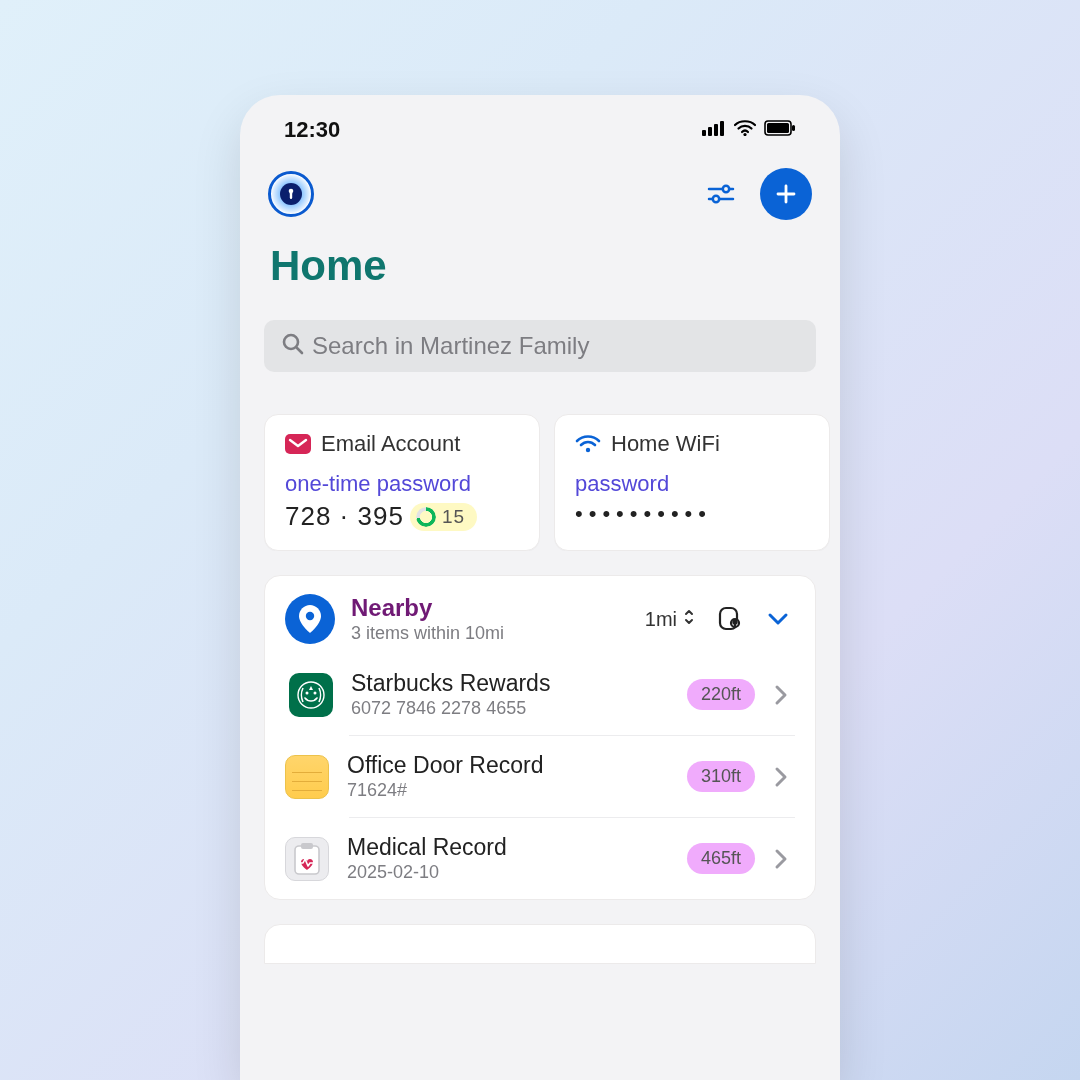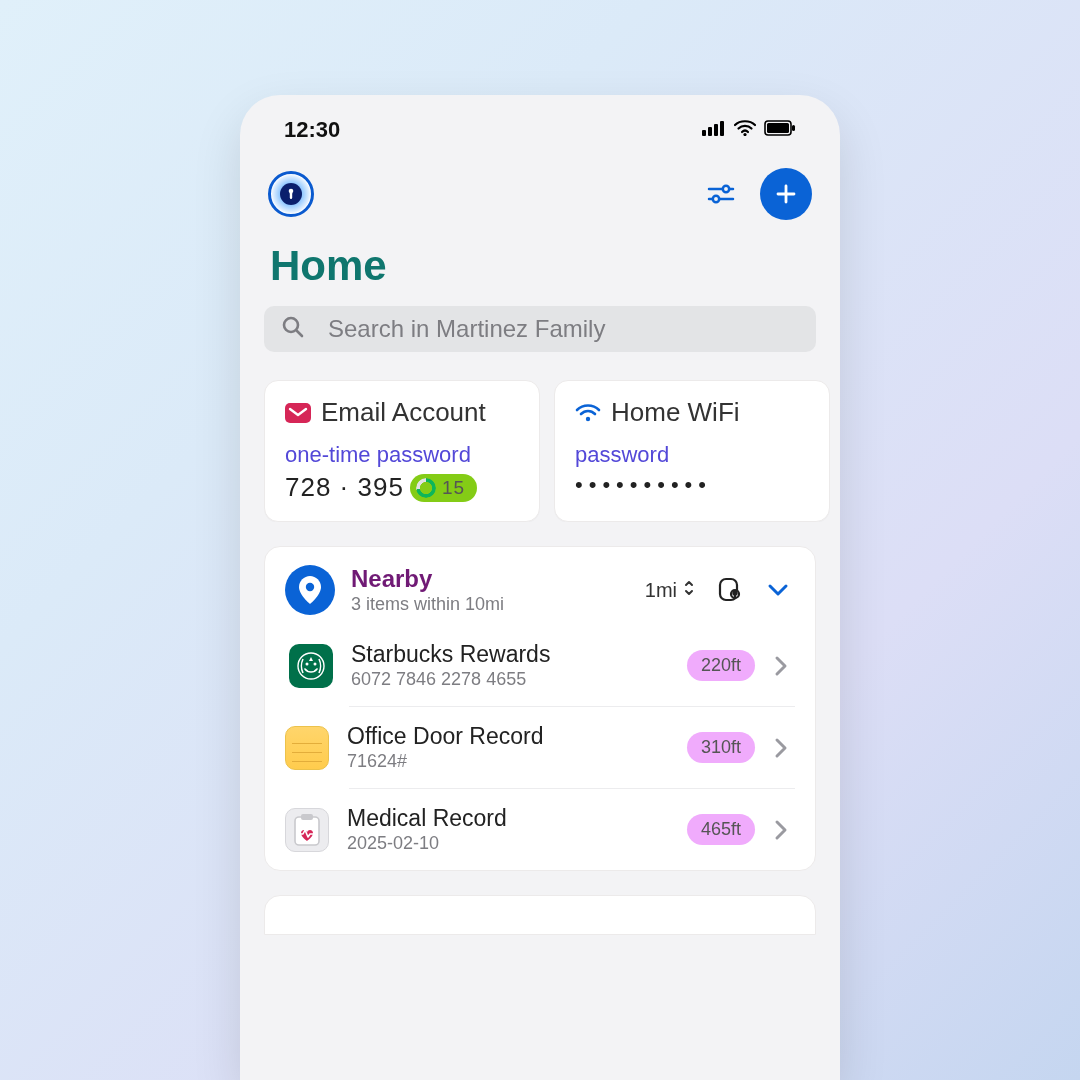--- a/index.html
+++ b/index.html
@@ -61,40 +61,40 @@
     width: 52px; height: 52px; border-radius: 50%;
     background:#0a63d6; display:flex; align-items:center; justify-content:center; color:#fff;
   }
   .page-title {
     font-size: 42px;
     font-weight: 800;
     color:#0f766e;
     padding: 16px 30px 16px 30px;
   }
   .search {
-    margin: 0 24px; background:#e3e4e6; border-radius:10px;
-    height:46px; display:flex; align-items:center; padding:0 18px; gap:24px;
+    margin: 14px 24px; background:#e3e4e6; border-radius:10px;
+    height:52px; display:flex; align-items:center; padding:0 18px; gap:8px;
   }
   .search-placeholder { font-size:24px; color:#7d7d82; }
   .cards-row {
     display:flex; gap:14px; padding:28px 0 0 24px; overflow:hidden;
   }
   .cred-card {
     background:#fff; border:1px solid #eceaea; border-radius:14px;
     padding:16px 20px 18px 20px; min-width:276px; flex:0 0 auto;
     box-shadow:0 1px 0 rgba(0,0,0,0.02);
   }
   .card-head { display:flex; align-items:center; gap:10px; color:#333; }
   .card-head-icon { width:26px; height:26px; display:flex; align-items:center; justify-content:center; }
-  .card-title { font-size:26px; color:#333; }
+  .card-title { font-size:22px; color:#333; }
   .card-field { margin-top:14px; font-size:22px; color:#5348d8; }
   .card-value { margin-top:4px; font-size:26px; color:#222; letter-spacing:1px; display:flex; align-items:center; gap:6px; }
   .pill {
     display:inline-flex; align-items:center; gap:6px;
-    background:#84cc16; border-radius:999px; padding:3px 12px 3px 6px;
+    background:#fef9c3; border-radius:999px; padding:3px 12px 3px 6px;
     font-size:19px; color:#555;
   }
   .ring {
     width:20px; height:20px; border-radius:50%;
     background: conic-gradient(#0db65a 0 260deg, #e2e2e4 260deg 360deg);
     mask: radial-gradient(circle at center, transparent 42%, #000 44%);
     -webkit-mask: radial-gradient(circle at center, transparent 42%, #000 44%);
   }
   .dots { letter-spacing:6px; font-size:22px; }
   .nearby {

